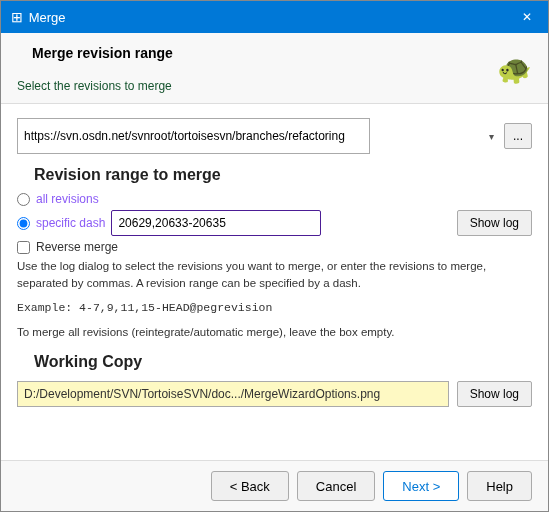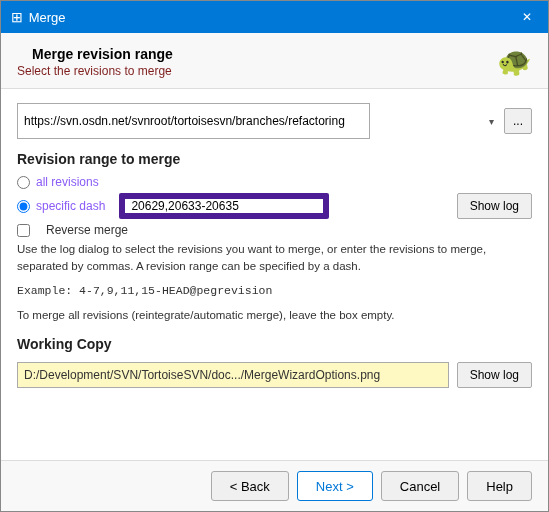--- a/index.html
+++ b/index.html
@@ -70,22 +70,22 @@
     }
     .header-text-block {}
     .header-title {
       font-size: 14px;
       font-weight: 600;
       color: #000;
       margin-left: 15px;
     }
     .header-subtitle {
       font-size: 12px;
-      color: #7f1d1d;
-      margin-top: 2px;
+      color: #14532d;
+      margin-top: 18px;
     }
     .header-logo {
       color: #0078d7;
       font-size: 28px;
     }
 
     .content {
       flex: 1;
       padding: 14px 16px;
       overflow-y: auto;
@@ -137,63 +137,64 @@
       height: 26px;
       padding: 0 8px;
       border: 1px solid #aaa;
       background: #f0f0f0;
       cursor: pointer;
       font-size: 12px;
       border-radius: 2px;
     }
 
     .section-label {
-      font-size: 14px;
+      font-size: 16px;
       font-weight: 600;
       color: #222;
       margin-bottom: 4px;
+      margin-left: 17px;
     }
     .radio-row {
       display: flex;
       align-items: center;
       gap: 6px;
     }
     .radio-row input[type="radio"] {
       margin: 0;
       cursor: pointer;
     }
     .radio-label {
       font-size: 12px;
       color: #8b5cf6;
     }
     .range-input {
       width: 210px;
       height: 26px;
-      border: 6px solid #4c1d95;
+      border: 1px solid #4c1d95;
       border-radius: 2px;
       padding: 2px 6px;
       font-size: 12px;
       outline: none;
-      margin-left: 8px;
+      margin-left: 0;
     }
     .show-log-btn {
       height: 26px;
       padding: 0 12px;
       border: 1px solid #aaa;
       background: #f0f0f0;
       cursor: pointer;
       font-size: 12px;
       border-radius: 2px;
       white-space: nowrap;
     }
 
     .checkbox-row {
       display: flex;
       align-items: center;
-      gap: 16px;
+      gap: 6px;
     }
     .checkbox-row input[type="checkbox"] {
       margin: 0;
       cursor: pointer;
     }
     .checkbox-label {
       font-size: 12px;
       color: #333;
     }
 
@@ -344,18 +345,18 @@
           <span>D:/Development/SVN/TortoiseSVN/doc.../MergeWizardOptions.png</span>
         </div>
         <button class="show-log-btn">Show log</button>
       </div>
     </div>
 
   </div>
 
   <div class="footer">
     <button class="footer-btn">&lt; Back</button>
+    <button class="footer-btn">Cancel</button>
     <button class="footer-btn primary">Next &gt;</button>
-    <button class="footer-btn">Cancel</button>
     <button class="footer-btn">Help</button>
   </div>
 
 </div>
 
 </body></html>

